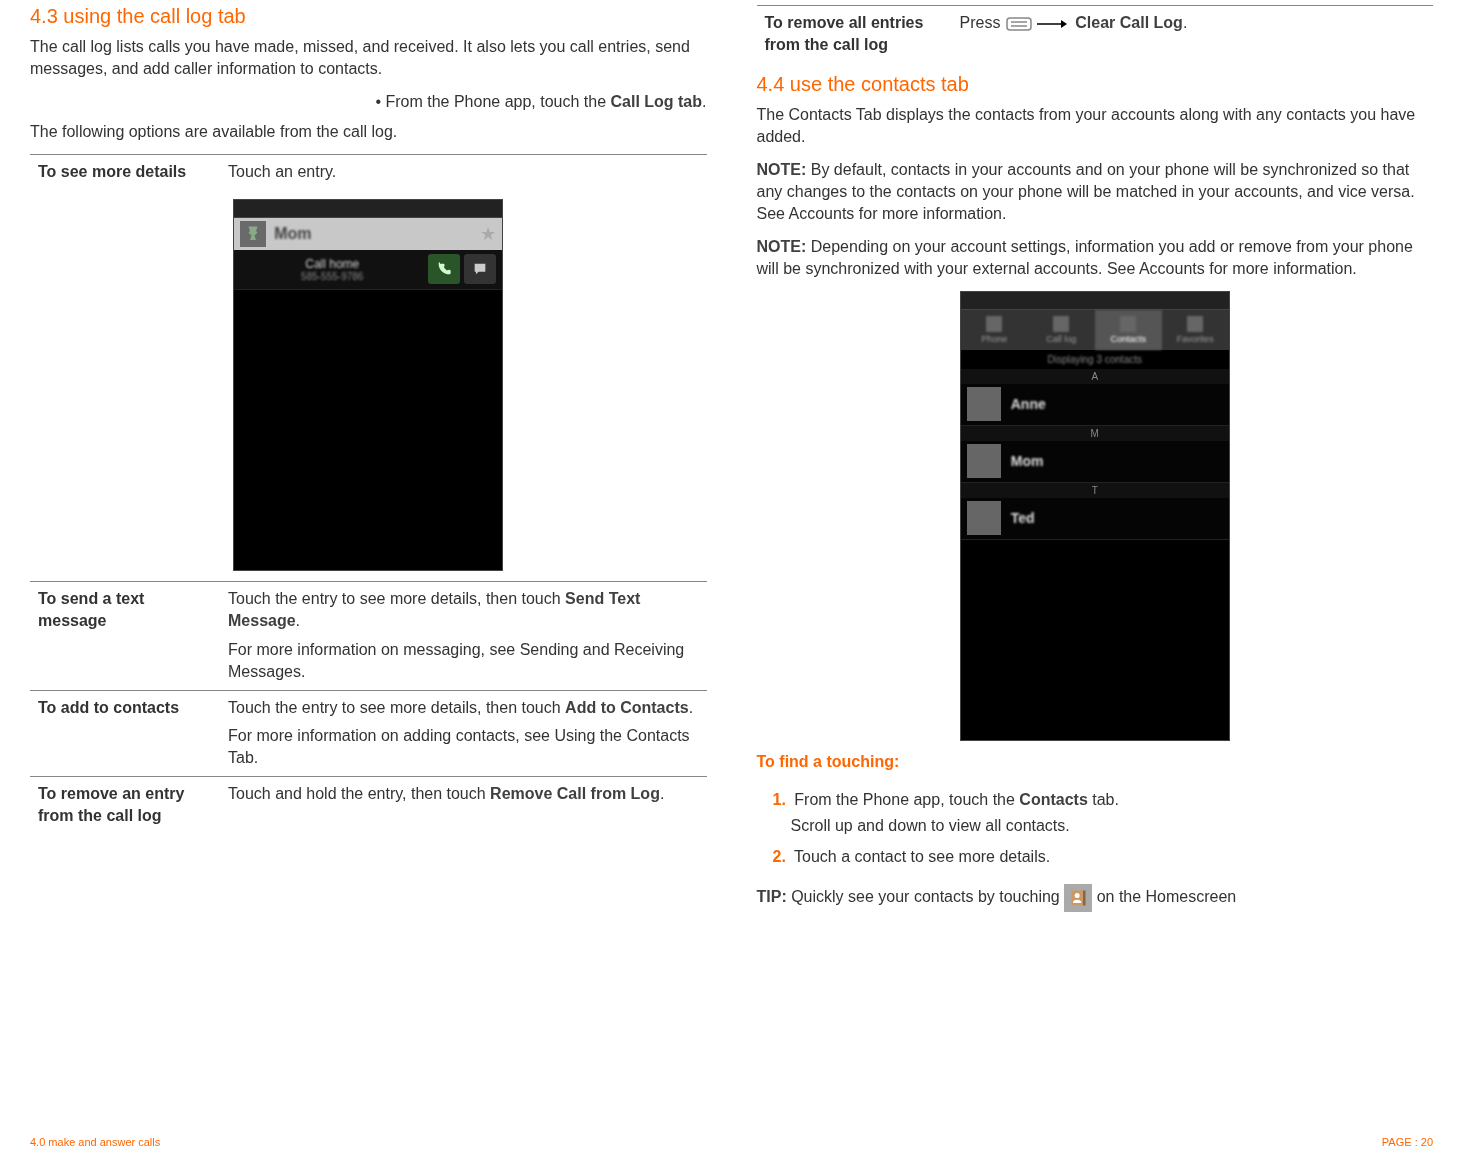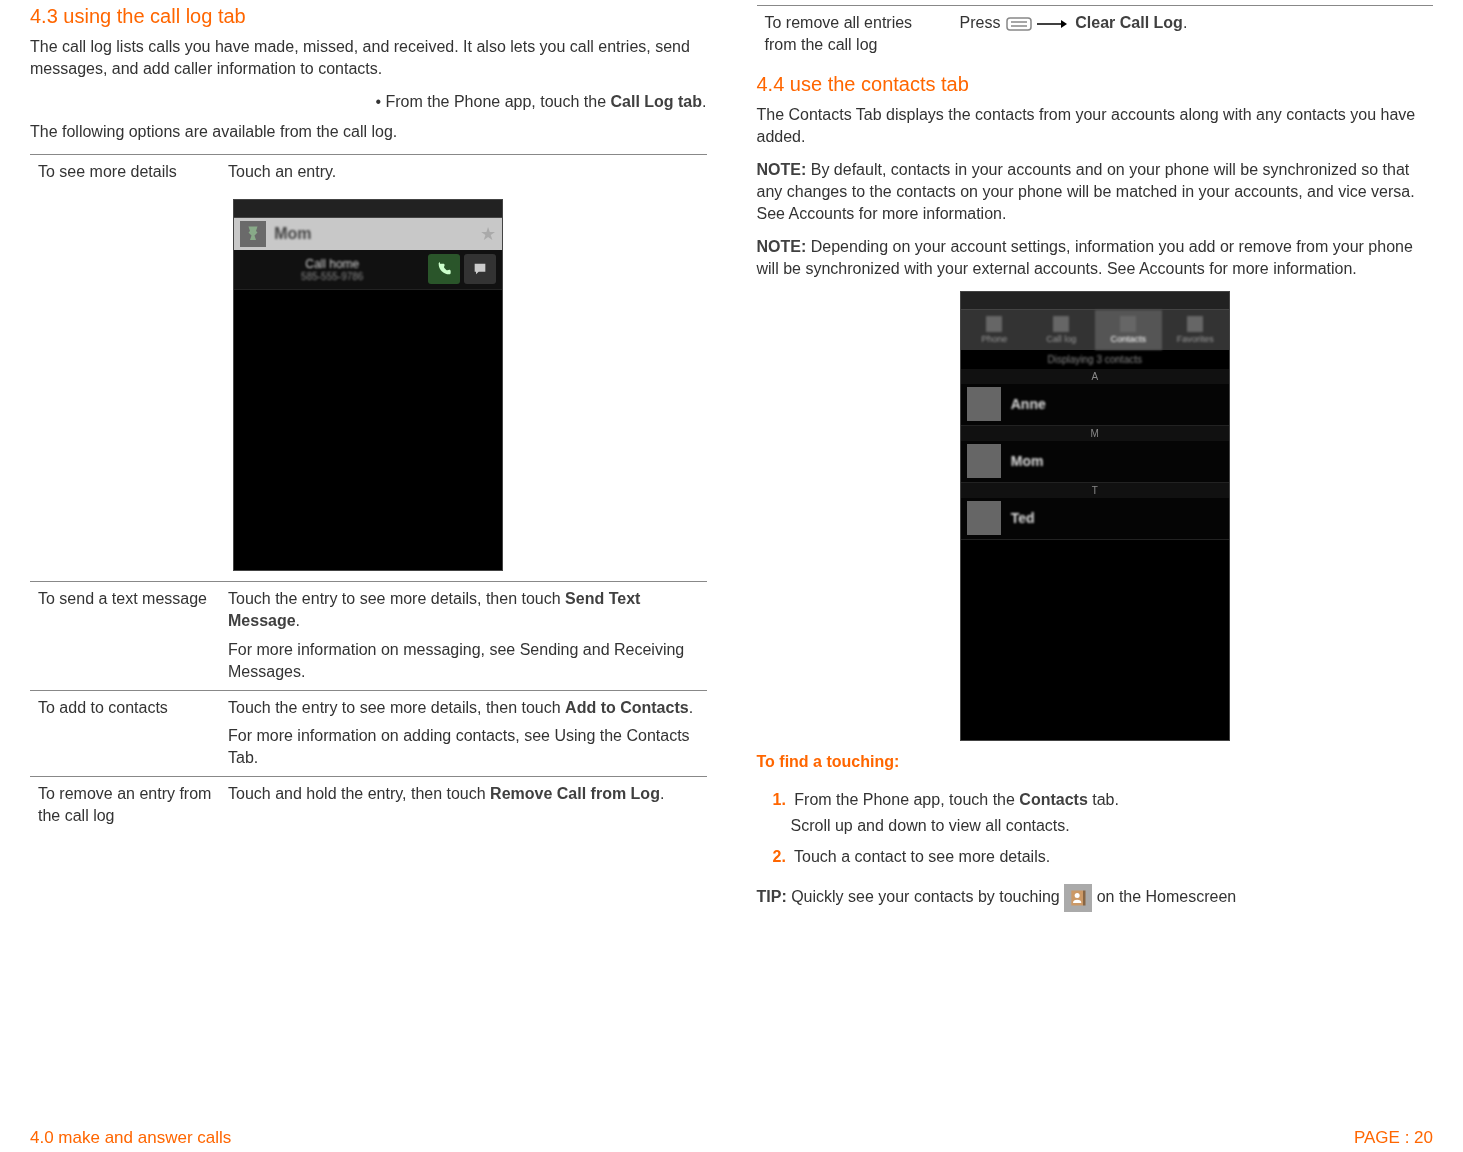--- a/index.html
+++ b/index.html
@@ -42,21 +42,21 @@
       border-collapse: collapse;
       margin-bottom: 10px;
     }
     table.options-table tr { border-top: 1px solid #888; }
     table.options-table td {
       padding: 6px 8px;
       vertical-align: top;
       line-height: 1.4;
     }
     table.options-table td.label-cell {
-      font-weight: normal;
+      font-weight: bold;
       width: 190px;
     }
     table.options-table td.content-cell .extra-para {
       margin-top: 6px;
     }
     .screenshot-wrap {
       text-align: center;
       margin: 10px 0;
     }
     .phone-screenshot {
@@ -157,21 +157,21 @@
     }
     .contacts-app-icon {
       display:inline-flex; align-items:center; justify-content:center;
       width:28px; height:28px; background:#aaa;
       vertical-align:middle;
     }
     .footer {
       position:absolute;
       bottom:4px; left:30px; right:30px;
       display:flex; justify-content:space-between;
-      font-size:17px;
+      font-size:11px;
     }
     .footer .left { color:#ff6600; }
     .footer .right { color:#ff6600; }
     ol.num-list { list-style:none; padding:0; margin:16px; }
     ol.num-list li { margin-bottom:8px; line-height:1.4; }
     ol.num-list li .num { color:#ff6600; font-weight:bold; margin-right:4px;}
     ol.num-list li .sub { display:block; margin-left:18px; margin-top:4px;}
   </style>
 </head>
 <body>

